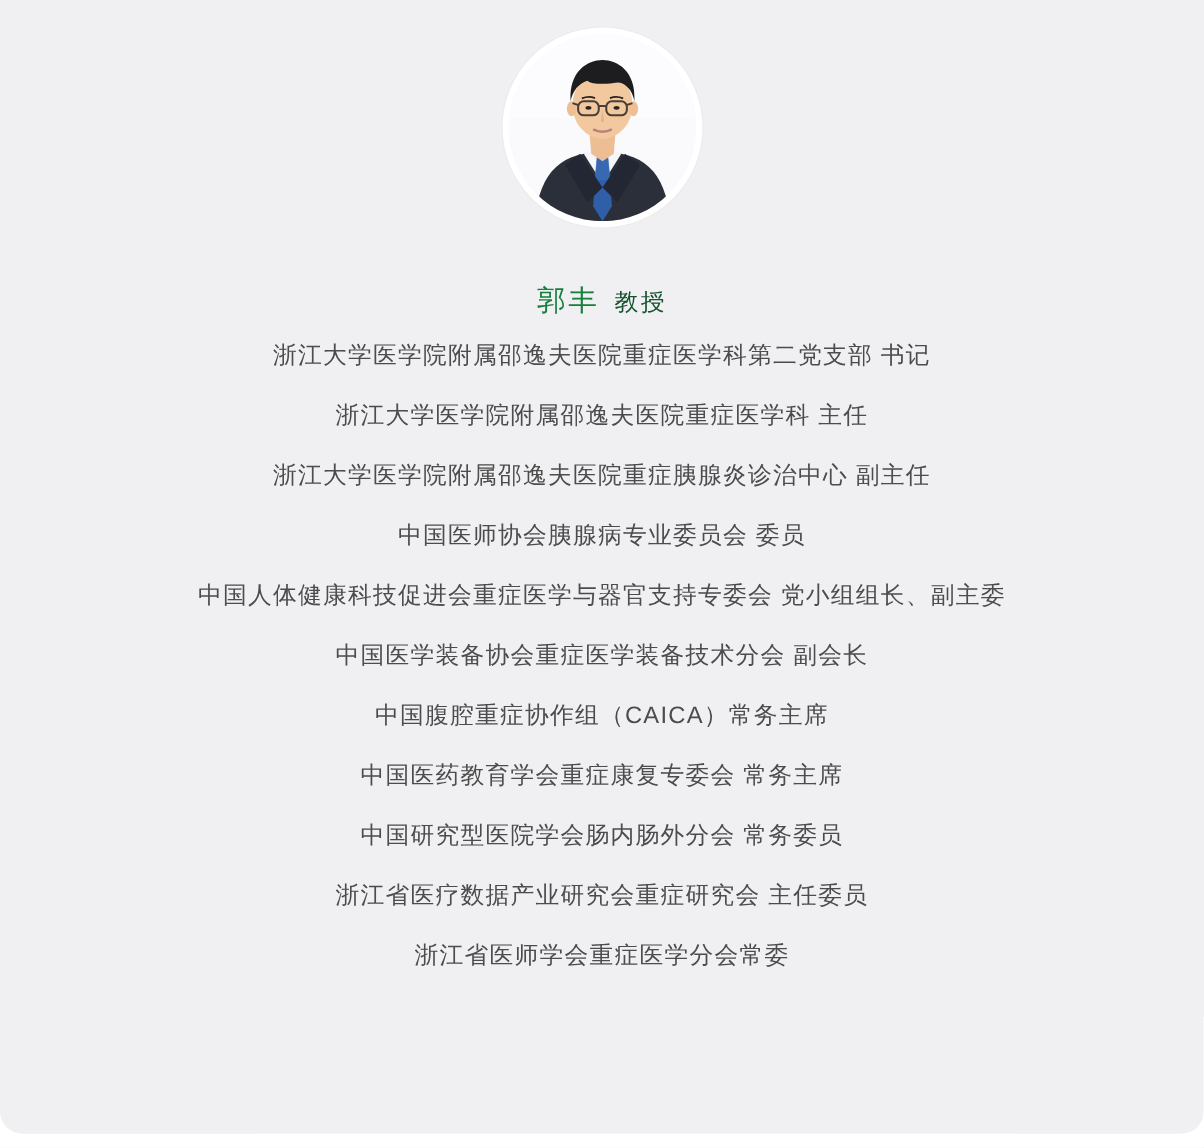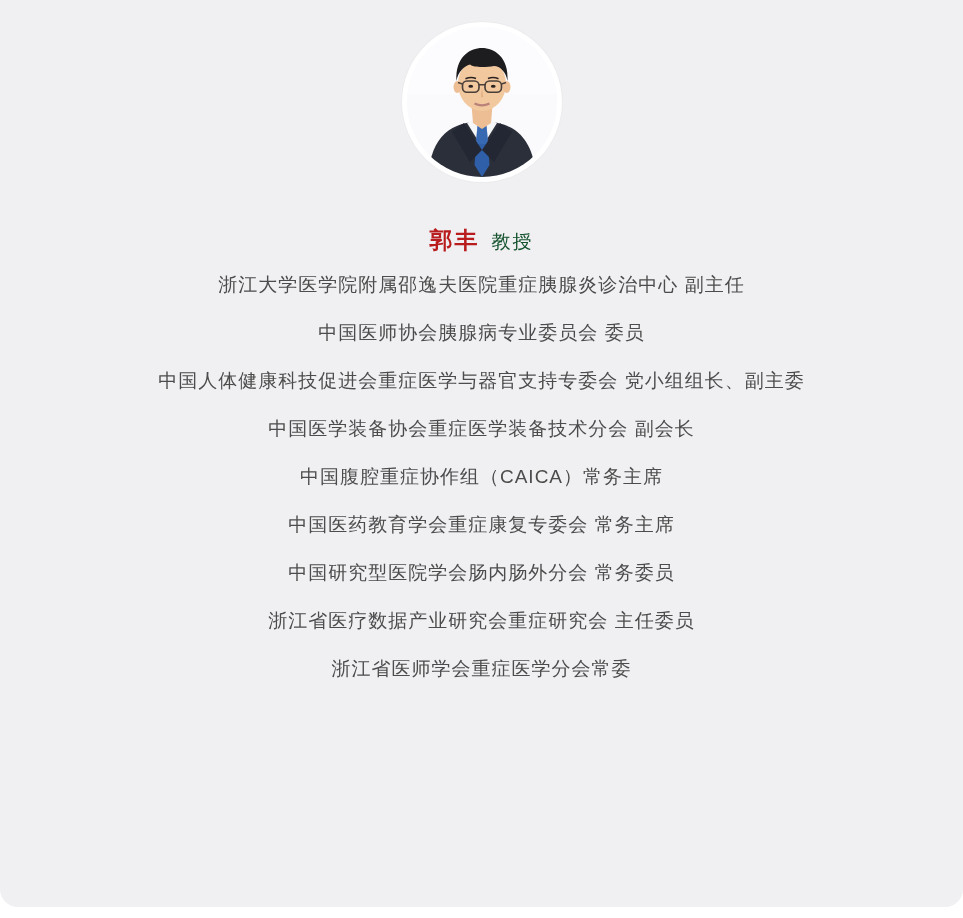--- a/index.html
+++ b/index.html
@@ -45,22 +45,22 @@
   .avatar-photo svg { display: block; }
   .name-row {
     margin-top: 43px;
     height: 30px;
     line-height: 30px;
     text-align: center;
     white-space: nowrap;
   }
   .person-name {
     font-size: 23px;
-    font-weight: bold;
-    color: #b91c1c;
+    font-weight: normal;
+    color: #15803d;
     letter-spacing: 2px;
   }
   .person-title {
     font-size: 19px;
     font-weight: 400;
     color: #14532d;
     margin-left: 12px;
     letter-spacing: 2px;
   }
   .credentials {
@@ -125,20 +125,22 @@
           <path d="M45 51 Q50 53.5 55 51" stroke="#b9827a" stroke-width="1.4" fill="none"></path>
         </svg>
       </div>
     </div>
 
     <div class="name-row">
       <span class="person-name">郭丰</span><span class="person-title">教授</span>
     </div>
 
     <div class="credentials">
+        <div class="credential-line">浙江大学医学院附属邵逸夫医院重症医学科第二党支部 书记</div>
+        <div class="credential-line">浙江大学医学院附属邵逸夫医院重症医学科 主任</div>
         <div class="credential-line">浙江大学医学院附属邵逸夫医院重症胰腺炎诊治中心 副主任</div>
         <div class="credential-line">中国医师协会胰腺病专业委员会 委员</div>
         <div class="credential-line">中国人体健康科技促进会重症医学与器官支持专委会 党小组组长、副主委</div>
         <div class="credential-line">中国医学装备协会重症医学装备技术分会 副会长</div>
         <div class="credential-line">中国腹腔重症协作组（CAICA）常务主席</div>
         <div class="credential-line">中国医药教育学会重症康复专委会 常务主席</div>
         <div class="credential-line">中国研究型医院学会肠内肠外分会 常务委员</div>
         <div class="credential-line">浙江省医疗数据产业研究会重症研究会 主任委员</div>
         <div class="credential-line">浙江省医师学会重症医学分会常委</div>
       </div>

